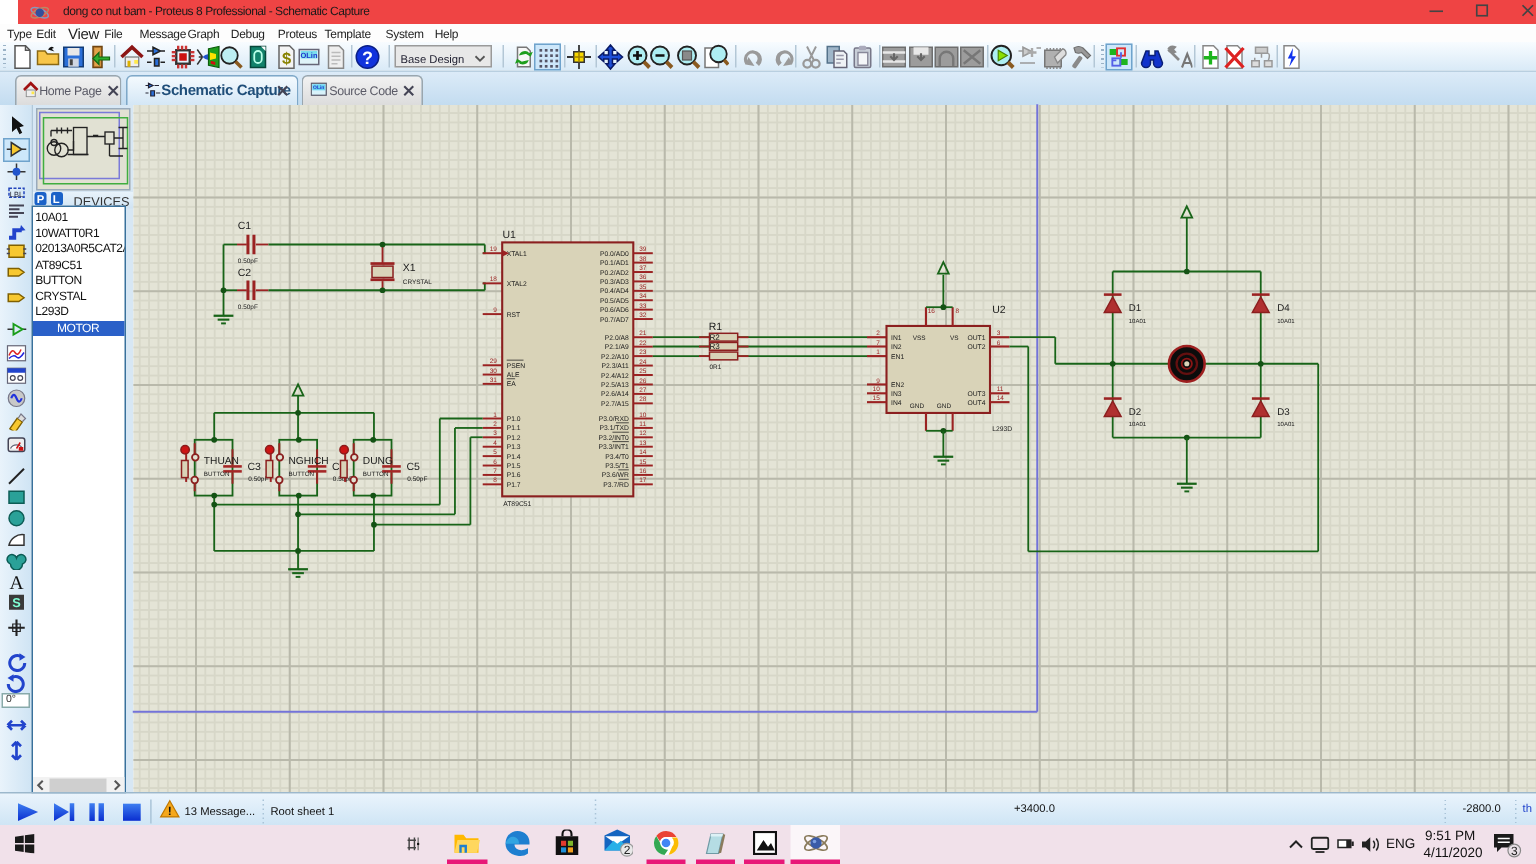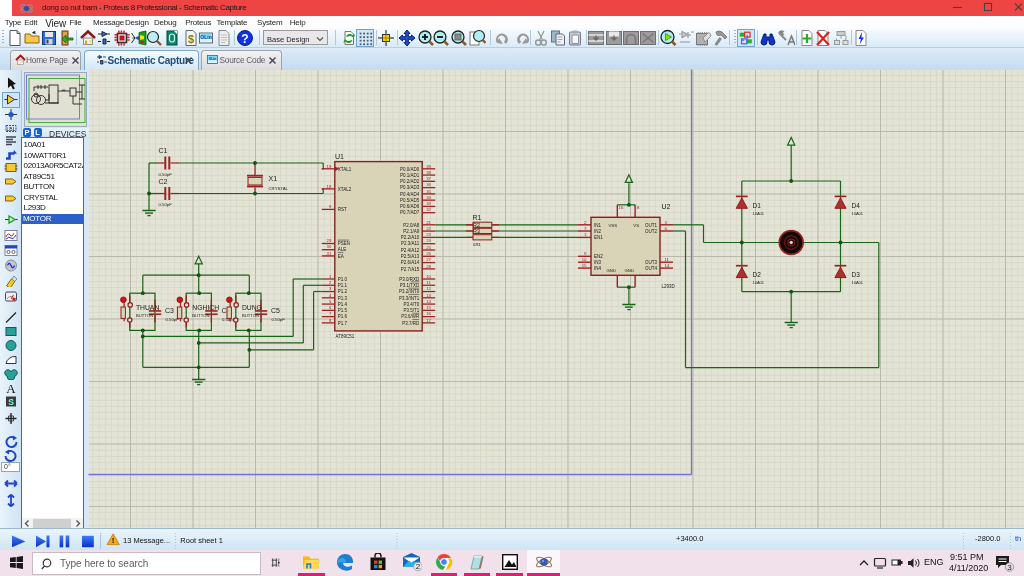--- a/index.html
+++ b/index.html
@@ -18,21 +18,21 @@
       <rect x="36.5" y="3.5" width="7" height="7" fill="none" stroke="#444" stroke-width="1.1"></rect>
       <path d="M 67 3.5 L 74 10.5 M 74 3.5 L 67 10.5" stroke="#444" stroke-width="1.1"></path>
     </svg>
   </div>
 <div class="abs" style="left:0;top:16px;width:1024px;height:11.5px;background:#fdfdfd">
     <span class="abs" style="left:4.7px;top:1.5px;font-size:8px;letter-spacing:-0.2px;color:#1f1f1f">Type</span>
     <span class="abs" style="left:24.2px;top:1.5px;font-size:8px;letter-spacing:-0.2px;color:#1f1f1f">Edit</span>
     <span class="abs" style="left:45.3px;top:1.5px;font-size:10px;letter-spacing:-0.2px;color:#1f1f1f">View</span>
     <span class="abs" style="left:69.5px;top:1.5px;font-size:8px;letter-spacing:-0.2px;color:#1f1f1f">File</span>
     <span class="abs" style="left:93px;top:1.5px;font-size:8px;letter-spacing:-0.2px;color:#1f1f1f">Message</span>
-    <span class="abs" style="left:125px;top:1.5px;font-size:8px;letter-spacing:-0.2px;color:#1f1f1f">Design</span>
+    <span class="abs" style="left:125px;top:1.5px;font-size:8px;letter-spacing:-0.2px;color:#1f1f1f">Graph</span>
     <span class="abs" style="left:153.9px;top:1.5px;font-size:8px;letter-spacing:-0.2px;color:#1f1f1f">Debug</span>
     <span class="abs" style="left:185.2px;top:1.5px;font-size:8px;letter-spacing:-0.2px;color:#1f1f1f">Proteus</span>
     <span class="abs" style="left:216.4px;top:1.5px;font-size:8px;letter-spacing:-0.2px;color:#1f1f1f">Template</span>
     <span class="abs" style="left:257px;top:1.5px;font-size:8px;letter-spacing:-0.2px;color:#1f1f1f">System</span>
     <span class="abs" style="left:289.8px;top:1.5px;font-size:8px;letter-spacing:-0.2px;color:#1f1f1f">Help</span>
   </div>
 <div class="abs" style="left:0;top:27.5px;width:1024px;height:20px;background:linear-gradient(#f8fcff,#d9eaf7);border-bottom:1px solid #b9cfe0">
     <div class="sep" style="left:76px"></div>
     <div class="sep" style="left:233.8px"></div>
     <div class="sep" style="left:258.8px"></div>
@@ -446,21 +446,21 @@
       <div class="abs" style="left:27px;top:1px;font-size:8.5px;color:#333">DEVICES</div>
     </div>
     <div class="abs" style="left:-1px;top:67.5px;width:62.5px;height:392px;background:#fff;border:1px solid #39719c">
       <div class="abs" style="left:0;top:2.0px;width:100%;height:10.5px;font-size:8px;letter-spacing:-0.3px;color:#111;padding-left:1.5px;white-space:nowrap;overflow:hidden">10A01</div>
       <div class="abs" style="left:0;top:12.5px;width:100%;height:10.5px;font-size:8px;letter-spacing:-0.3px;color:#111;padding-left:1.5px;white-space:nowrap;overflow:hidden">10WATT0R1</div>
       <div class="abs" style="left:0;top:23.0px;width:100%;height:10.5px;font-size:8px;letter-spacing:-0.3px;color:#111;padding-left:1.5px;white-space:nowrap;overflow:hidden">02013A0R5CAT2A</div>
       <div class="abs" style="left:0;top:33.5px;width:100%;height:10.5px;font-size:8px;letter-spacing:-0.3px;color:#111;padding-left:1.5px;white-space:nowrap;overflow:hidden">AT89C51</div>
       <div class="abs" style="left:0;top:44.0px;width:100%;height:10.5px;font-size:8px;letter-spacing:-0.3px;color:#111;padding-left:1.5px;white-space:nowrap;overflow:hidden">BUTTON</div>
       <div class="abs" style="left:0;top:54.5px;width:100%;height:10.5px;font-size:8px;letter-spacing:-0.3px;color:#111;padding-left:1.5px;white-space:nowrap;overflow:hidden">CRYSTAL</div>
       <div class="abs" style="left:0;top:65.0px;width:100%;height:10.5px;font-size:8px;letter-spacing:-0.3px;color:#111;padding-left:1.5px;white-space:nowrap;overflow:hidden">L293D</div>
-      <div class="abs" style="left:0;top:75.5px;width:100%;height:10.5px;font-size:8px;letter-spacing:-0.3px;background:#2a60c8;color:#fff;padding-left:1px;white-space:nowrap;overflow:hidden">MOTOR</div>
+      <div class="abs" style="left:0;top:75.5px;width:100%;height:10.5px;font-size:8px;letter-spacing:-0.3px;background:#2a60c8;color:#fff;padding-left:16px;white-space:nowrap;overflow:hidden">MOTOR</div>
       <div class="abs" style="left:0;bottom:0;width:100%;height:10px;background:#f2f2f2">
         <svg class="abs" style="left:2px;top:2px" width="6" height="7" viewBox="0 0 6 7">
           <path d="M4.5 0.5 L1.5 3.5 L4.5 6.5" fill="none" stroke="#555" stroke-width="1.4"></path>
         </svg>
         <div class="abs" style="left:11px;top:0.5px;width:38px;height:9px;background:#cfcfcf"></div>
         <svg class="abs" style="right:2px;top:2px" width="6" height="7" viewBox="0 0 6 7">
           <path d="M1.5 0.5 L4.5 3.5 L1.5 6.5" fill="none" stroke="#555" stroke-width="1.4"></path>
         </svg>
       </div>
     </div>
@@ -852,27 +852,20 @@
     <div class="abs" style="left:676px;top:5px;font-size:7.5px;color:#111">+3400.0</div>
     <div class="abs" style="left:963px;top:4px;width:1px;height:16px;background:repeating-linear-gradient(#aac4d8 0 1px,transparent 1px 3px)"></div>
     <div class="abs" style="left:1010px;top:4px;width:1px;height:16px;background:repeating-linear-gradient(#aac4d8 0 1px,transparent 1px 3px)"></div>
     <div class="abs" style="left:975px;top:5px;font-size:7.5px;color:#111">-2800.0</div>
     <div class="abs" style="left:1015px;top:5px;font-size:7.5px;color:#2244cc">th</div>
   </div>
 <div class="abs" style="left:0;top:550px;width:1024px;height:26px;background:#f1e1ea">
     <svg class="abs" style="left:10px;top:6px" width="13" height="13" viewBox="0 0 13 13">
       <path d="M0 1.8 L5.8 1 V6 H0 Z M6.6 0.9 L13 0 V6 H6.6 Z M0 7 H5.8 V12 L0 11.2 Z M6.6 7 H13 V13 L6.6 12.1 Z" fill="#1a1a1a"></path>
     </svg>
-    <div class="abs" style="left:32px;top:1.5px;width:229px;height:23px;background:#fff;border:1px solid #c9bac6">
-      <svg class="abs" style="left:8px;top:5px" width="13" height="13" viewBox="0 0 13 13">
-        <circle cx="6" cy="5" r="3.8" fill="none" stroke="#333" stroke-width="1.2"></circle>
-        <line x1="3.5" y1="8" x2="0.8" y2="11" stroke="#333" stroke-width="1.2"></line>
-      </svg>
-      <div class="abs" style="left:27px;top:5.5px;font-size:10px;color:#5c5c5c">Type here to search</div>
-    </div>
     <svg class="abs" style="left:271px;top:7px" width="12" height="12" viewBox="0 0 17 13">
       <path d="M2.5 0 v12 M7.5 0 v12 M1 2.5 h8 M1 9.5 h8" stroke="#444" stroke-width="1.4" fill="none"></path>
       <line x1="11" y1="0" x2="11" y2="12" stroke="#666" stroke-width="1.2"></line>
       <rect x="10" y="5" width="2" height="2" fill="#111"></rect>
     </svg>
     <svg class="abs" style="left:302px;top:3.0px" width="18" height="18" viewBox="0 0 18 18">
       <path d="M1 15.5 V3.5 h6 l1.8 2.3 H17 v9.7 z" fill="#ffb900"></path>
       <path d="M1 15.5 L3 7 h15 l-2 8.5 z" fill="#ffd75e"></path>
       <path d="M5 15.5 v-4.5 h3.5 v4.5" fill="none" stroke="#1e7fd0" stroke-width="1.6"></path>
     </svg>

